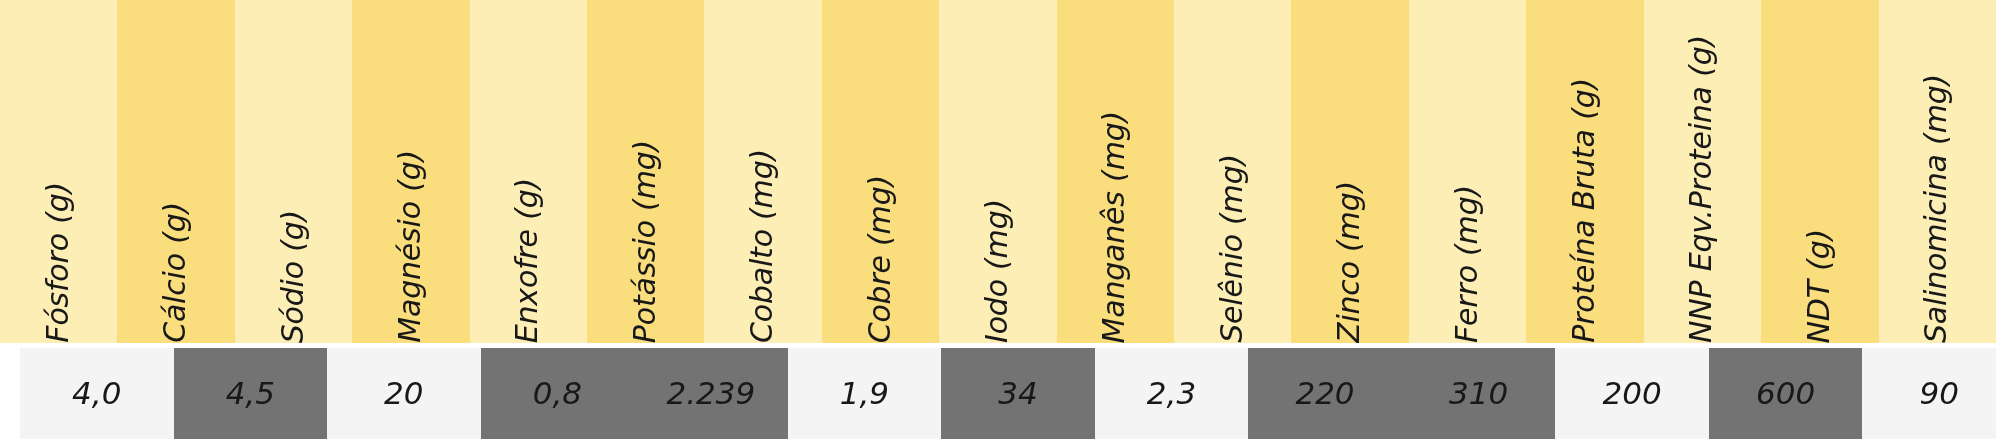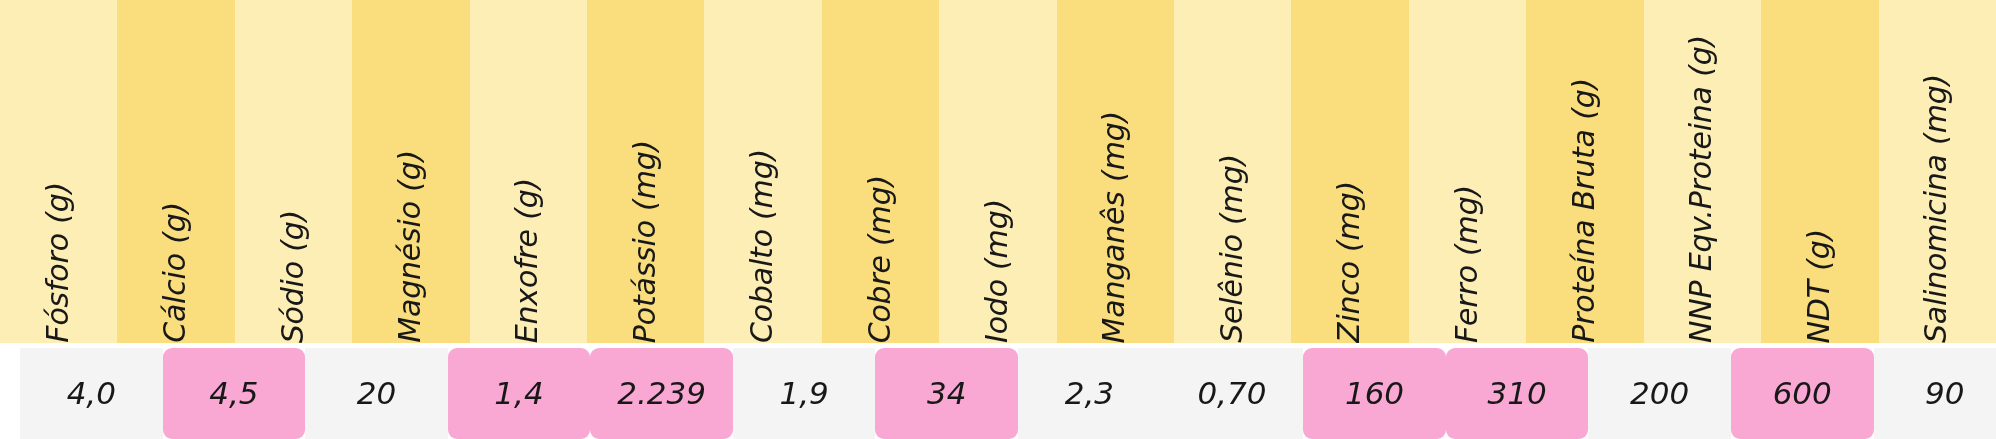--- a/index.html
+++ b/index.html
@@ -67,21 +67,21 @@
 
   .value-cell {
     flex: 1 1 0;
     min-width: 0;
     display: flex;
     align-items: center;
     justify-content: center;
     overflow: hidden;
   }
   .value-cell.tone-light { background: #f4f4f4; }
-  .value-cell.tone-dark  { background: #f9a8d4; border-radius: 9px; }
+  .value-cell.tone-dark  { background: #737373; }
 
   .value-text {
     font-family: "DejaVu Sans", sans-serif;
     font-style: italic;
     font-size: 31px;
     font-weight: 400;
     color: #181818;
     line-height: 1;
     white-space: nowrap;
   }
@@ -147,39 +147,36 @@
       <div class="value-cell tone-light">
         <span class="value-text">4,0</span>
       </div>
       <div class="value-cell tone-dark">
         <span class="value-text">4,5</span>
       </div>
       <div class="value-cell tone-light">
         <span class="value-text">20</span>
       </div>
       <div class="value-cell tone-dark">
-        <span class="value-text">1,4</span>
+        <span class="value-text">0,8</span>
       </div>
       <div class="value-cell tone-dark">
         <span class="value-text">2.239</span>
       </div>
       <div class="value-cell tone-light">
         <span class="value-text">1,9</span>
       </div>
       <div class="value-cell tone-dark">
         <span class="value-text">34</span>
       </div>
       <div class="value-cell tone-light">
         <span class="value-text">2,3</span>
       </div>
-      <div class="value-cell tone-light">
-        <span class="value-text">0,70</span>
-      </div>
       <div class="value-cell tone-dark">
-        <span class="value-text">160</span>
+        <span class="value-text">220</span>
       </div>
       <div class="value-cell tone-dark">
         <span class="value-text">310</span>
       </div>
       <div class="value-cell tone-light">
         <span class="value-text">200</span>
       </div>
       <div class="value-cell tone-dark">
         <span class="value-text">600</span>
       </div>

